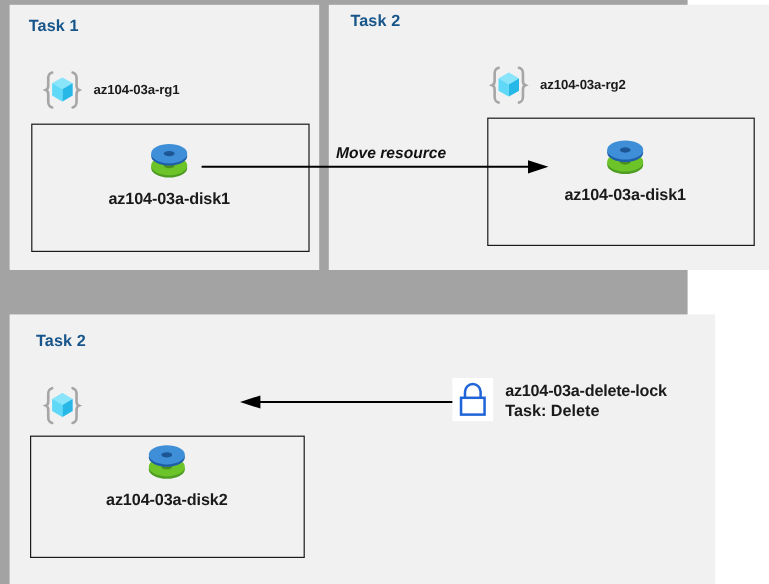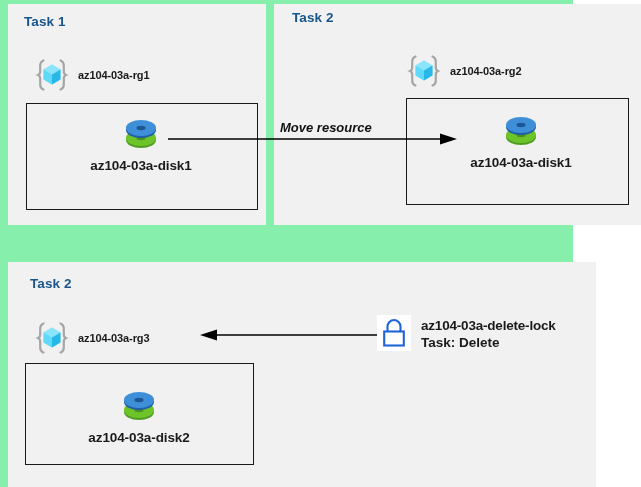--- a/index.html
+++ b/index.html
@@ -14,21 +14,21 @@
     position: relative;
     font-family: "Liberation Sans", sans-serif;
     overflow: hidden;
   }
 
   .canvas {
     position: absolute;
     left: 0; top: 0;
     width: 573px;
     height: 487px;
-    background: #86efac;
+    background: #a3a3a3;
   }
 
   
   .panel {
     position: absolute;
     background: #f1f1f1;
     box-sizing: border-box;
   }
   #panel-task1 { left: 8px;   top: 4px;   width: 258px; height: 221px; }
   #panel-task2 { left: 274px; top: 4px;   width: 367px; height: 221px; }
@@ -79,21 +79,21 @@
   .rg-icon { width: 36px; height: 36px; display: block; }
 
   
   .disk-group {
     position: absolute;
     text-align: center;
     white-space: nowrap;
   }
   #disk-group-1 { left: 86px;  top: 113px; width: 110px; }
   #disk-group-2 { left: 466px; top: 110px; width: 110px; }
-  #disk-group-3 { left: 84px;  top: 385px; width: 110px; }
+  #disk-group-3 { left: 84px;  top: 364px; width: 110px; }
 
   .disk-icon { width: 44px; height: 42px; display: block; margin: 0 auto; }
 
   .disk-label {
     font-size: 13.5px;
     font-weight: bold;
     color: #1a1a1a;
     margin-top: 3px;
     letter-spacing: -0.1px;
   }
@@ -230,21 +230,20 @@
     <span>
       <svg class="rg-icon" viewBox="0 0 36 36" xmlns="http://www.w3.org/2000/svg">
         <path d="M9.5 3.5 C6.5 4.5 6.2 6 6.2 8.5 L6.2 14.5 C6.2 16.6 5.4 17.5 4.2 18 C5.4 18.5 6.2 19.4 6.2 21.5 L6.2 27.5 C6.2 30 6.5 31.5 9.5 32.5" fill="none" stroke="#a6a6a6" stroke-width="2.2" stroke-linecap="round"></path>
         <path d="M26.5 3.5 C29.5 4.5 29.8 6 29.8 8.5 L29.8 14.5 C29.8 16.6 30.6 17.5 31.8 18 C30.6 18.5 29.8 19.4 29.8 21.5 L29.8 27.5 C29.8 30 29.5 31.5 26.5 32.5" fill="none" stroke="#a6a6a6" stroke-width="2.2" stroke-linecap="round"></path>
         <polygon points="18,7.5 26.5,12.4 26.5,22.6 18,27.5 9.5,22.6 9.5,12.4" fill="#9ee9fb"></polygon>
         <polygon points="18,7.5 26.5,12.4 18,17.4 9.5,12.4" fill="#8ae4fa"></polygon>
         <polygon points="18,17.4 26.5,12.4 26.5,22.6 18,27.5" fill="#28b8e8"></polygon>
         <polygon points="18,17.4 9.5,12.4 9.5,22.6 18,27.5" fill="#5fd9f7"></polygon>
       </svg>
     </span>
-    <span class="rg-label">az104-03a-rg3</span>
   </div>
 
   <div class="inner-box" id="box-task3"></div>
 
   <div class="disk-group" id="disk-group-3">
     <span>
       <svg class="disk-icon" viewBox="0 0 44 42" xmlns="http://www.w3.org/2000/svg">
         <ellipse cx="22" cy="27" rx="15" ry="8" fill="#4f9c22"></ellipse>
         <ellipse cx="22" cy="25" rx="15" ry="8" fill="#6cc428"></ellipse>
         <ellipse cx="22" cy="25" rx="4.5" ry="2.2" fill="#4b8f20"></ellipse>

